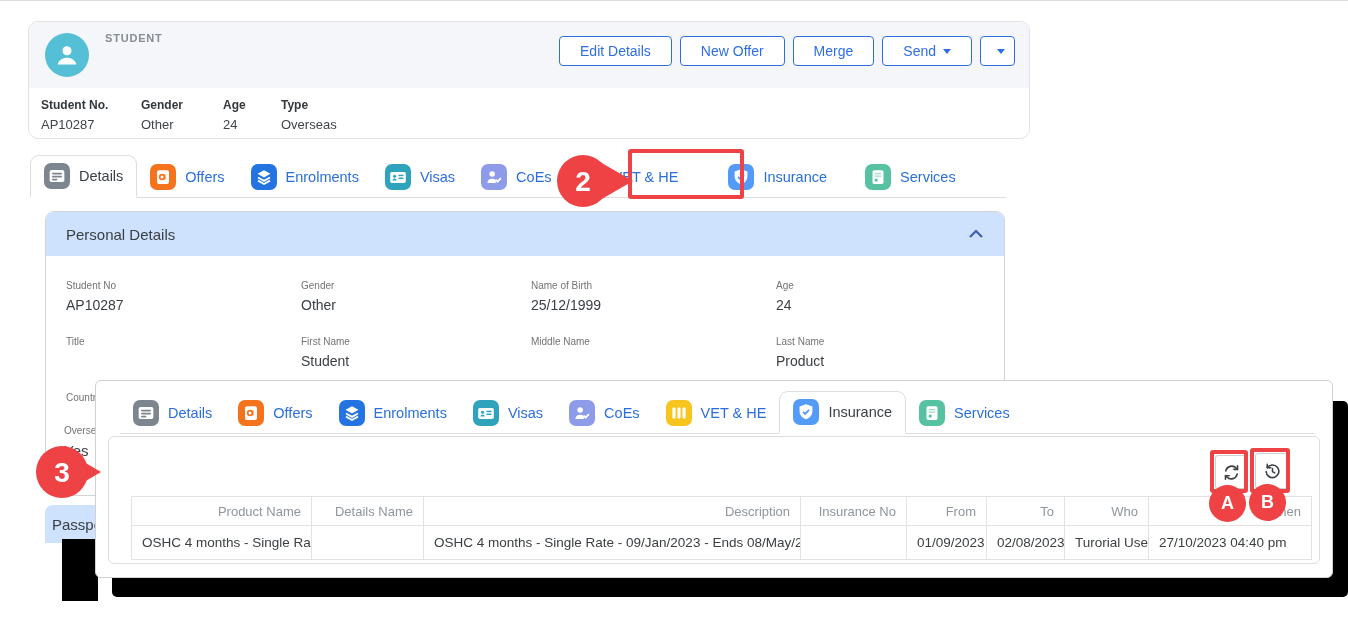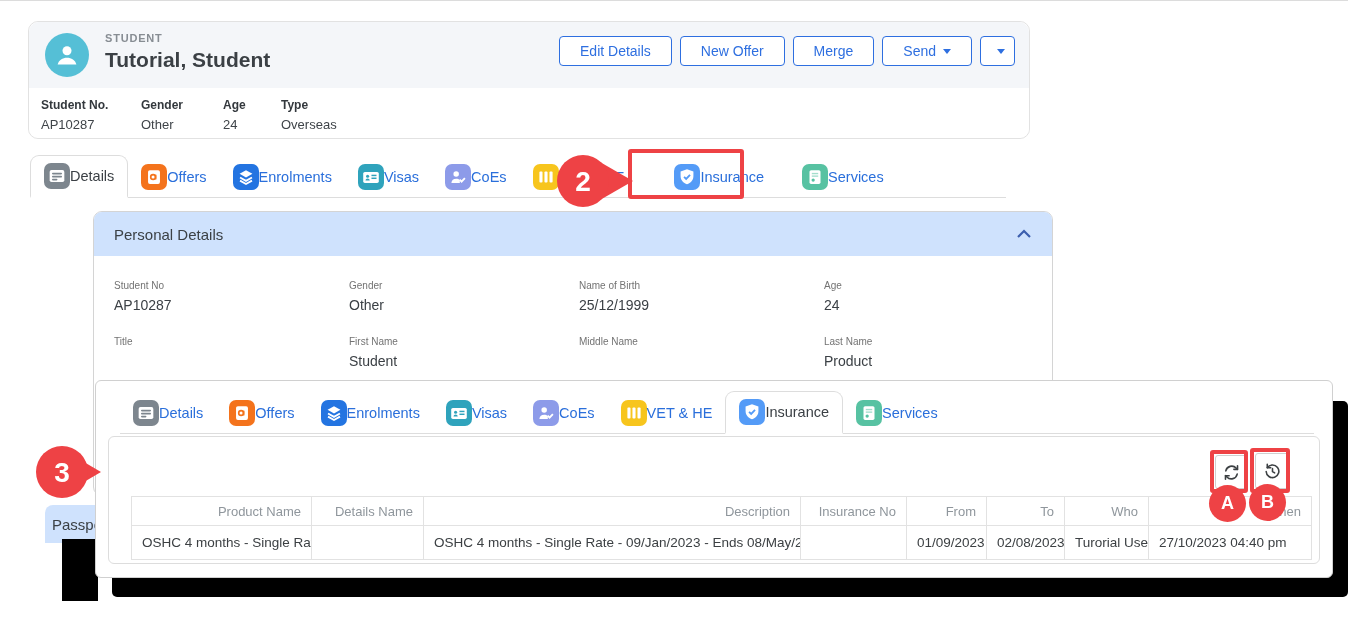--- a/index.html
+++ b/index.html
@@ -19,29 +19,29 @@
   .btn .caret { margin-left:7px; }
   .btn.split { padding:6px 9px; }
   .summary { position:absolute; left:0; top:66px; right:0; bottom:0; background:#fff; border-radius:0 0 10px 10px; }
   .sum-col { position:absolute; top:10px; }
   .sum-col .lbl { font-size:12px; font-weight:bold; color:#33383d; }
   .sum-col .val { font-size:13px; color:#3f4449; margin-top:5px; }
 
   
   .tabbar { display:flex; align-items:flex-end; border-bottom:1px solid #ddd; }
   .main-tabs { position:absolute; left:30px; top:154px; width:976px; height:43px; }
-  .tab { display:flex; align-items:center; gap:0; padding:0 13px; height:40px; cursor:pointer; white-space:nowrap; }
+  .tab { display:flex; align-items:center; gap:9px; padding:0 13px; height:40px; cursor:pointer; white-space:nowrap; }
   .tab .tlabel { font-size:14.5px; color:#2a6fdb; }
   .tab.active { background:#fff; border:1px solid #ddd; border-bottom:2px solid #fff; border-radius:9px 9px 0 0; height:43px; margin-bottom:-1px; }
   .tab.active .tlabel { color:#3b4045; }
   .ticon { width:26px; height:26px; border-radius:7px; background:var(--c); display:flex; align-items:center; justify-content:center; flex:0 0 auto; }
   .ticon svg { width:22px; height:22px; }
 
   
-  .pd-panel { position:absolute; left:45px; top:210px; width:960px; height:285px; background:#fff; border:1px solid #d4d4d4; border-radius:9px;margin-left:48px; }
+  .pd-panel { position:absolute; left:45px; top:210px; width:960px; height:285px; background:#fff; border:1px solid #d4d4d4; border-radius:9px; }
   .panel-header { height:44px; background:#cfe2fd; border-radius:8px 8px 0 0; display:flex; align-items:center; padding:0 20px; font-size:15px; color:#3b4045; }
   .panel-header .spacer { flex:1; }
   .field { position:absolute; }
   .field .flbl { font-size:10px; color:#737373; }
   .field .fval { font-size:14px; color:#3b4045; margin-top:6px; min-height:16px; }
 
   .passport-header { position:absolute; left:45px; top:504px; width:160px; height:38px; background:#cfe2fd; border-radius:8px 8px 0 0; display:flex; align-items:center; padding-left:7px; font-size:15px; color:#3b4045; }
 
   
   .popup { position:absolute; left:95px; top:379px; width:1238px; height:198px; background:#fff;
@@ -69,21 +69,20 @@
 
 <div class="header-card">
   <div class="header-top">
     <div class="avatar">
       <svg width="30" height="30" viewBox="0 0 24 24">
         <circle cx="12" cy="8.6" r="3.6" fill="#fff"></circle>
         <path d="M4.5 19.5c.9-3.6 4-5.4 7.5-5.4s6.6 1.8 7.5 5.4z" fill="#fff"></path>
       </svg>
     </div>
     <div class="entity-label">STUDENT</div>
-    <div class="student-name">Tutorial, Student</div>
     <div class="header-actions">
       <button class="btn">Edit Details</button>
       <button class="btn">New Offer</button>
       <button class="btn">Merge</button>
       <button class="btn">
           <span>Send</span>
           <span class="caret"></span>
         </button>
       <button class="btn split">
           <span class="caret"></span>

